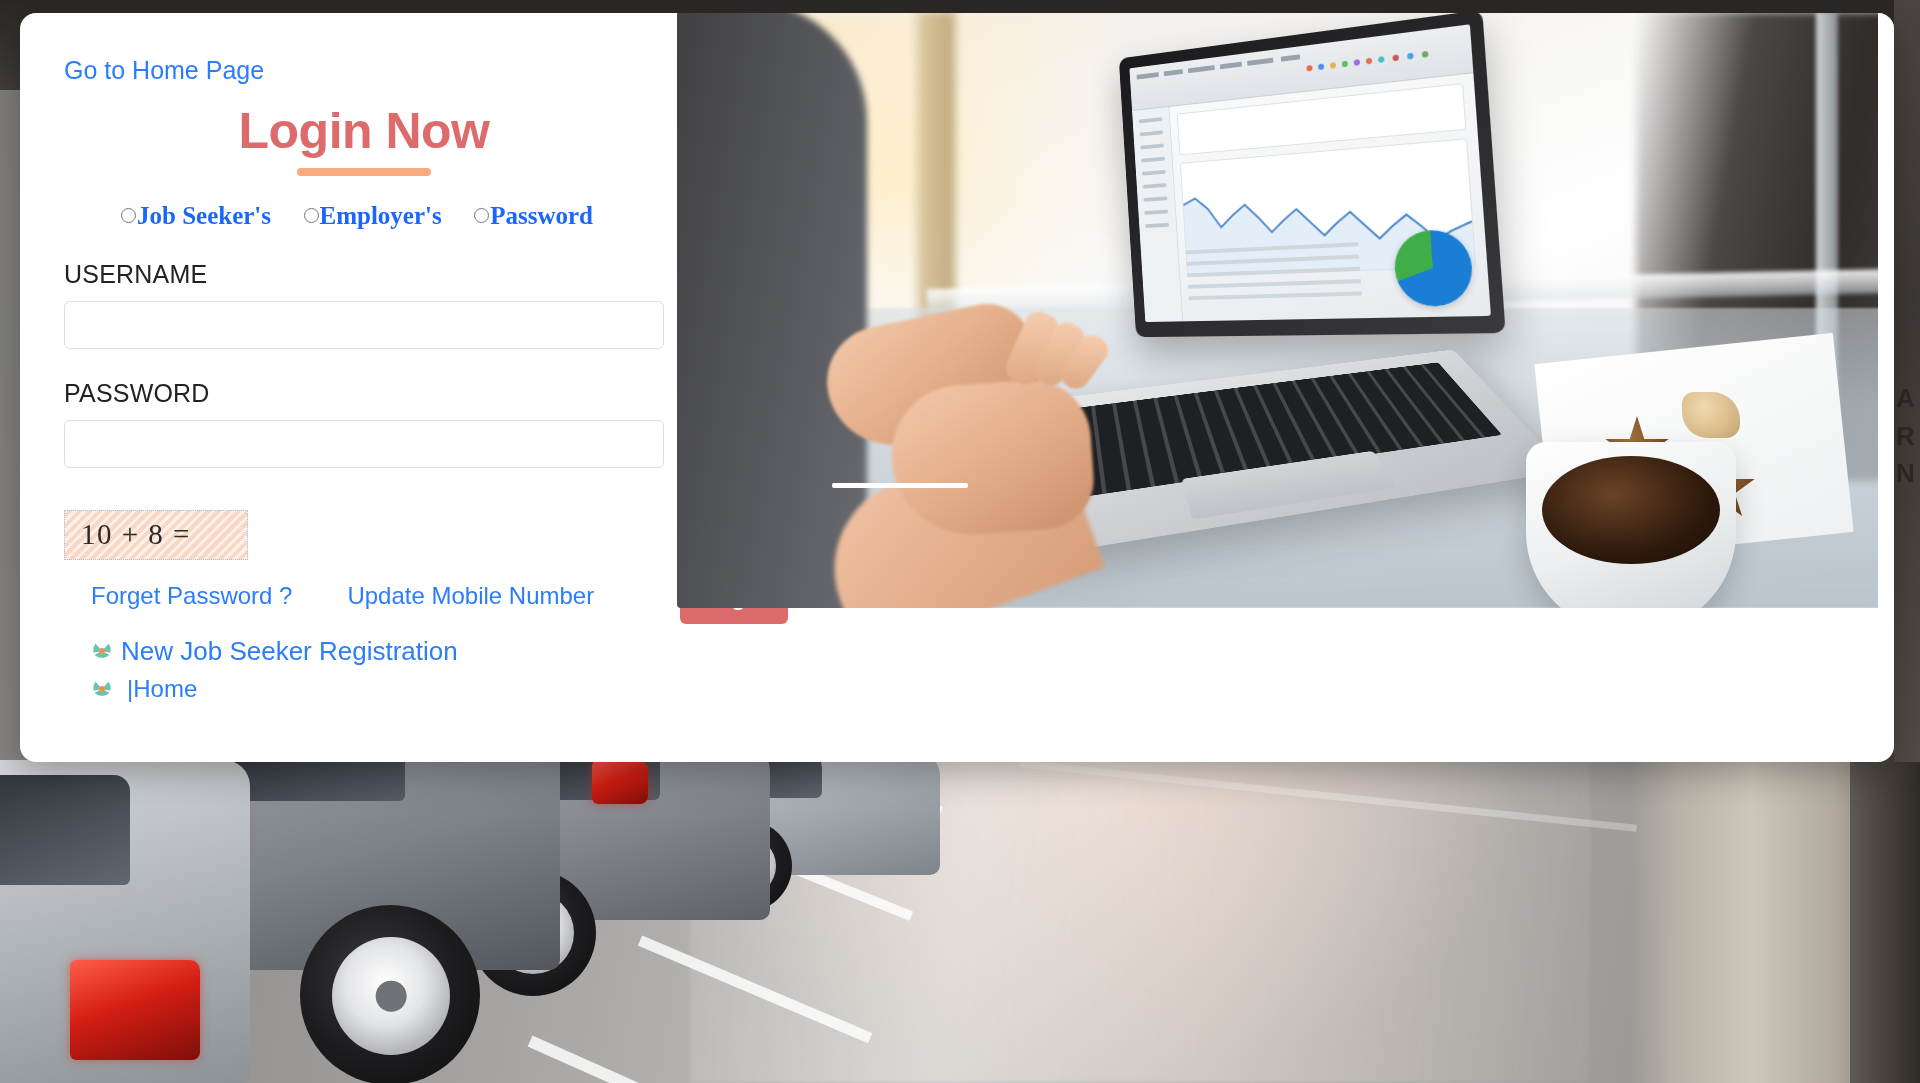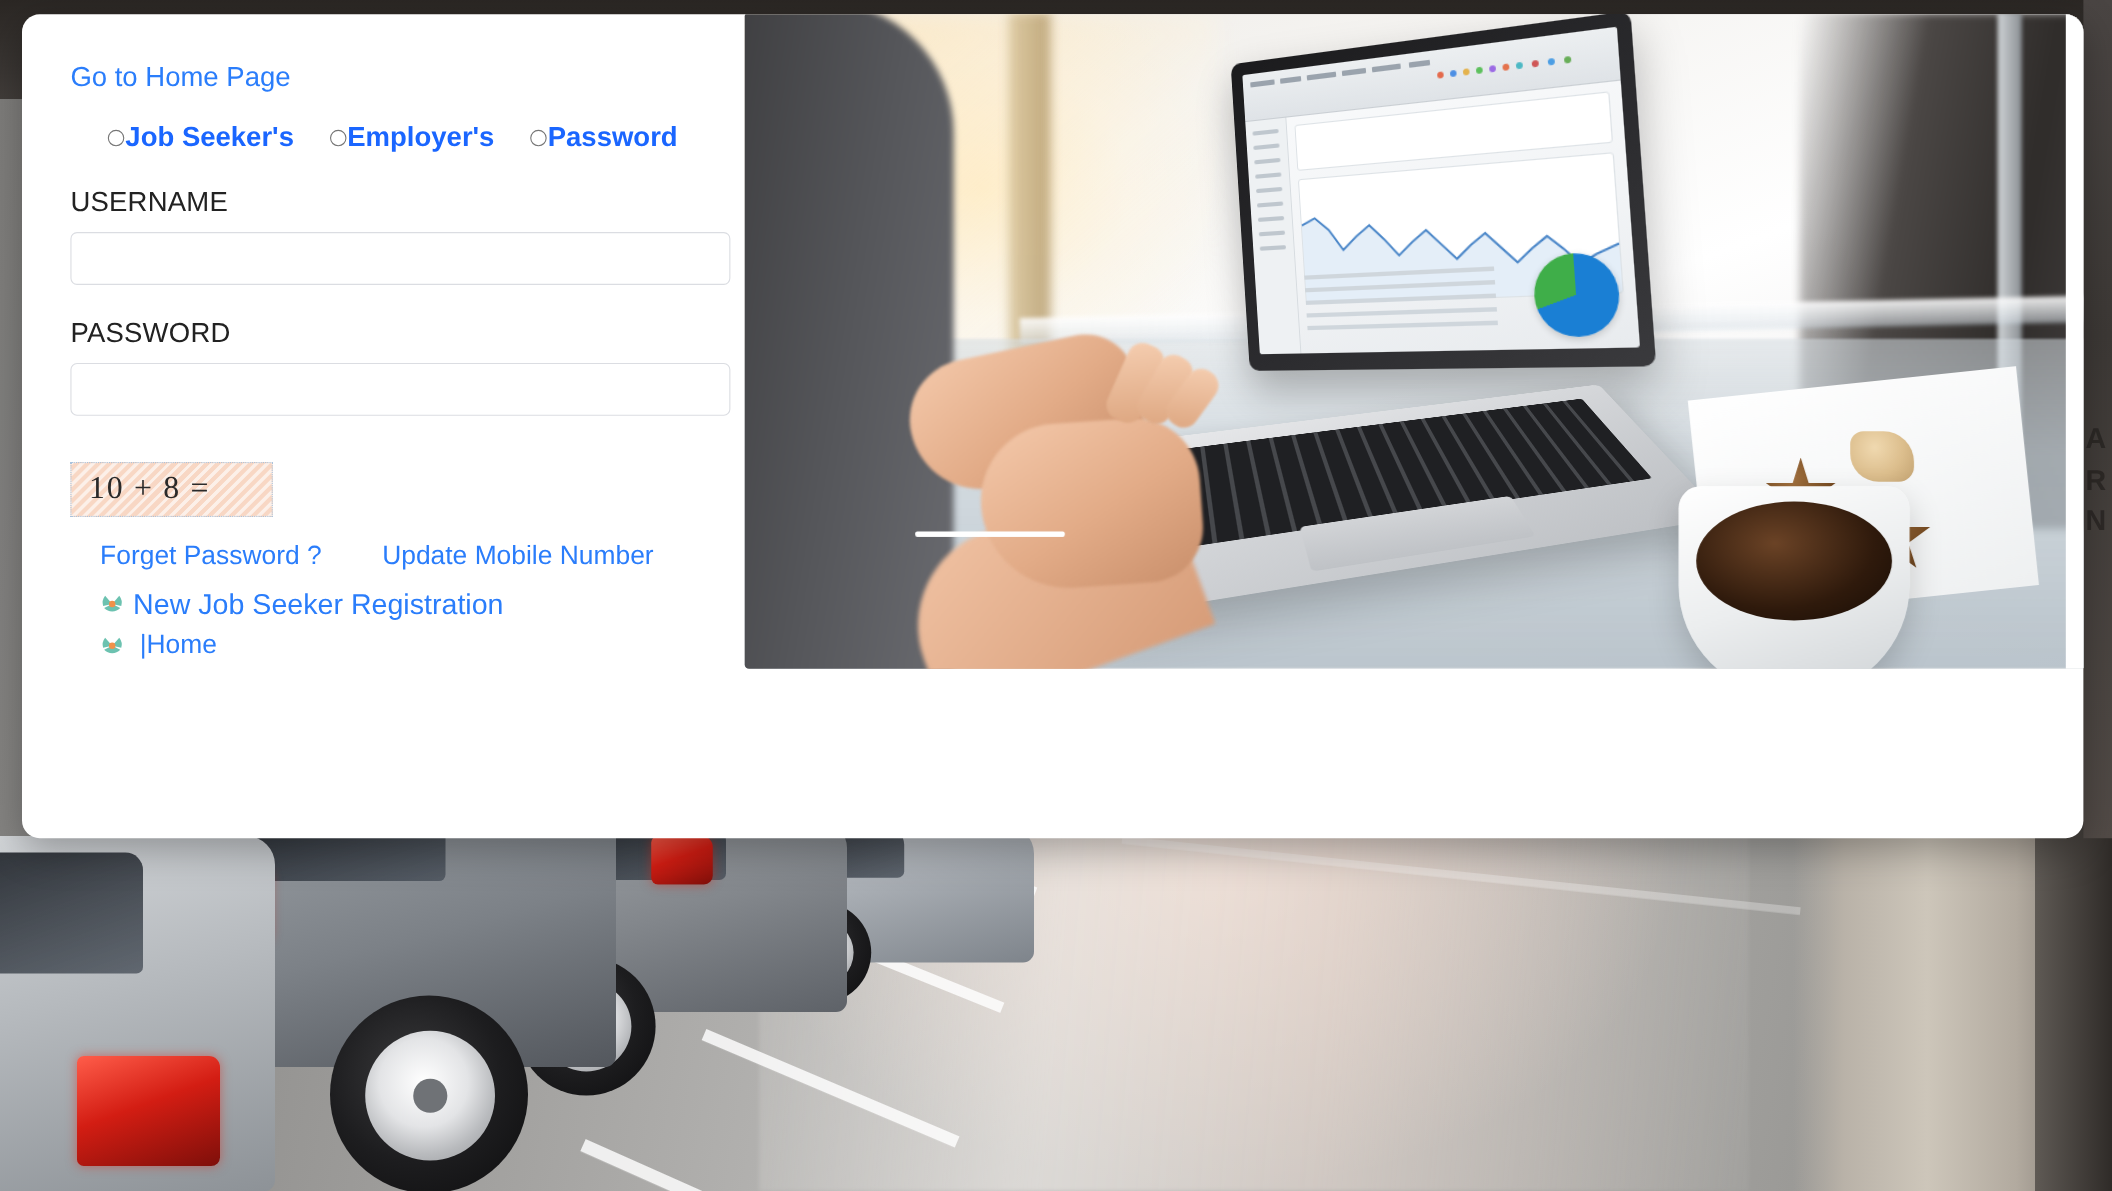--- a/index.html
+++ b/index.html
@@ -147,20 +147,21 @@
     margin-top: 26px;
     width: 600px;
     text-align: center;
     white-space: nowrap;
   }
   .role-opt {
     display: inline-flex;
     align-items: center;
     margin: 0 14px;
     cursor: pointer;
+    font-family: Liberation Serif, serif;
   }
   .role-opt:first-child { margin-left: 0; }
   .radio-dot {
     width: 15px; height: 15px;
     border: 1.6px solid #767676;
     border-radius: 50%;
     background: #fff;
     flex: none;
   }
   .role-label {
@@ -254,21 +255,21 @@
     color: #ffffff;
     font-size: 26px;
     font-family: "Liberation Sans", sans-serif;
     cursor: pointer;
     line-height: 1;
   }
 
   .reg-row {
     display: flex;
     align-items: center;
-    margin-top: 0;
+    margin-top: 12px;
     margin-left: 27px;
   }
   .reg-row.second { margin-top: 8px; }
   .tref-icon {
     width: 22px; height: 22px;
     flex: none;
     margin-right: 8px;
   }
   .reg-link {
     color: #2a7dfb;
@@ -579,20 +580,24 @@
 R
 N</span>
 </div>
 
 <div id="login-card">
 
   <div id="form-pane">
 
     <a class="home-link" href="#">Go to Home Page</a>
 
+    <div class="title-wrap">
+      <h1 class="login-title">Login Now</h1>
+      <div class="title-underline"></div>
+    </div>
 
     <div class="role-row">
       <label class="role-opt">
         <span class="radio-dot"></span>
         <span class="role-label">Job Seeker's</span>
       </label>
       <label class="role-opt">
         <span class="radio-dot"></span>
         <span class="role-label">Employer's</span>
       </label>

